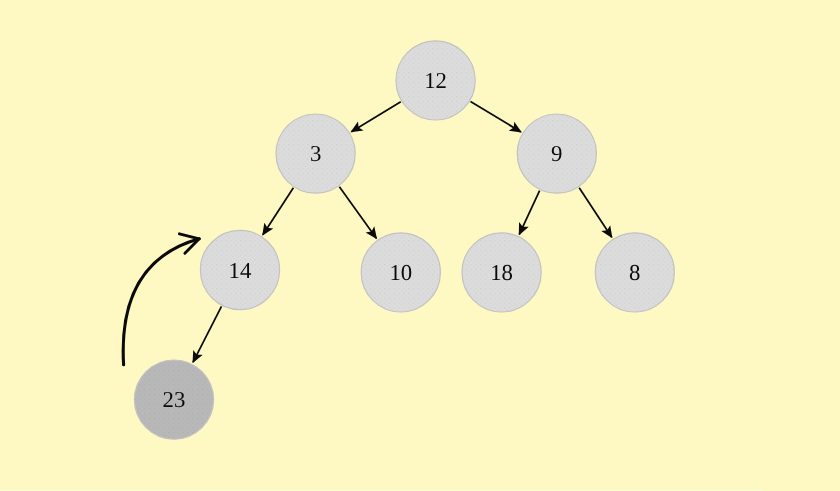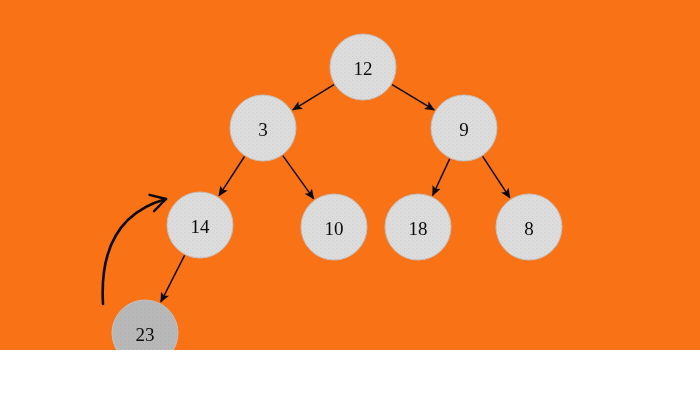--- a/index.html
+++ b/index.html
@@ -7,22 +7,22 @@
     margin: 0;
     padding: 0;
     background: #ffffff;
   }
   body {
     font-family: "Liberation Serif", "DejaVu Serif", serif;
   }
   #canvas {
     position: relative;
     width: 700px;
-    height: 350px;
-    background: #f97316;
+    height: 409px;
+    background: #fef9c3;
     overflow: hidden;
   }
   #tree-svg {
     position: absolute;
     left: 0;
     top: 0;
     width: 700px;
     height: 409px;
     display: block;
   }

